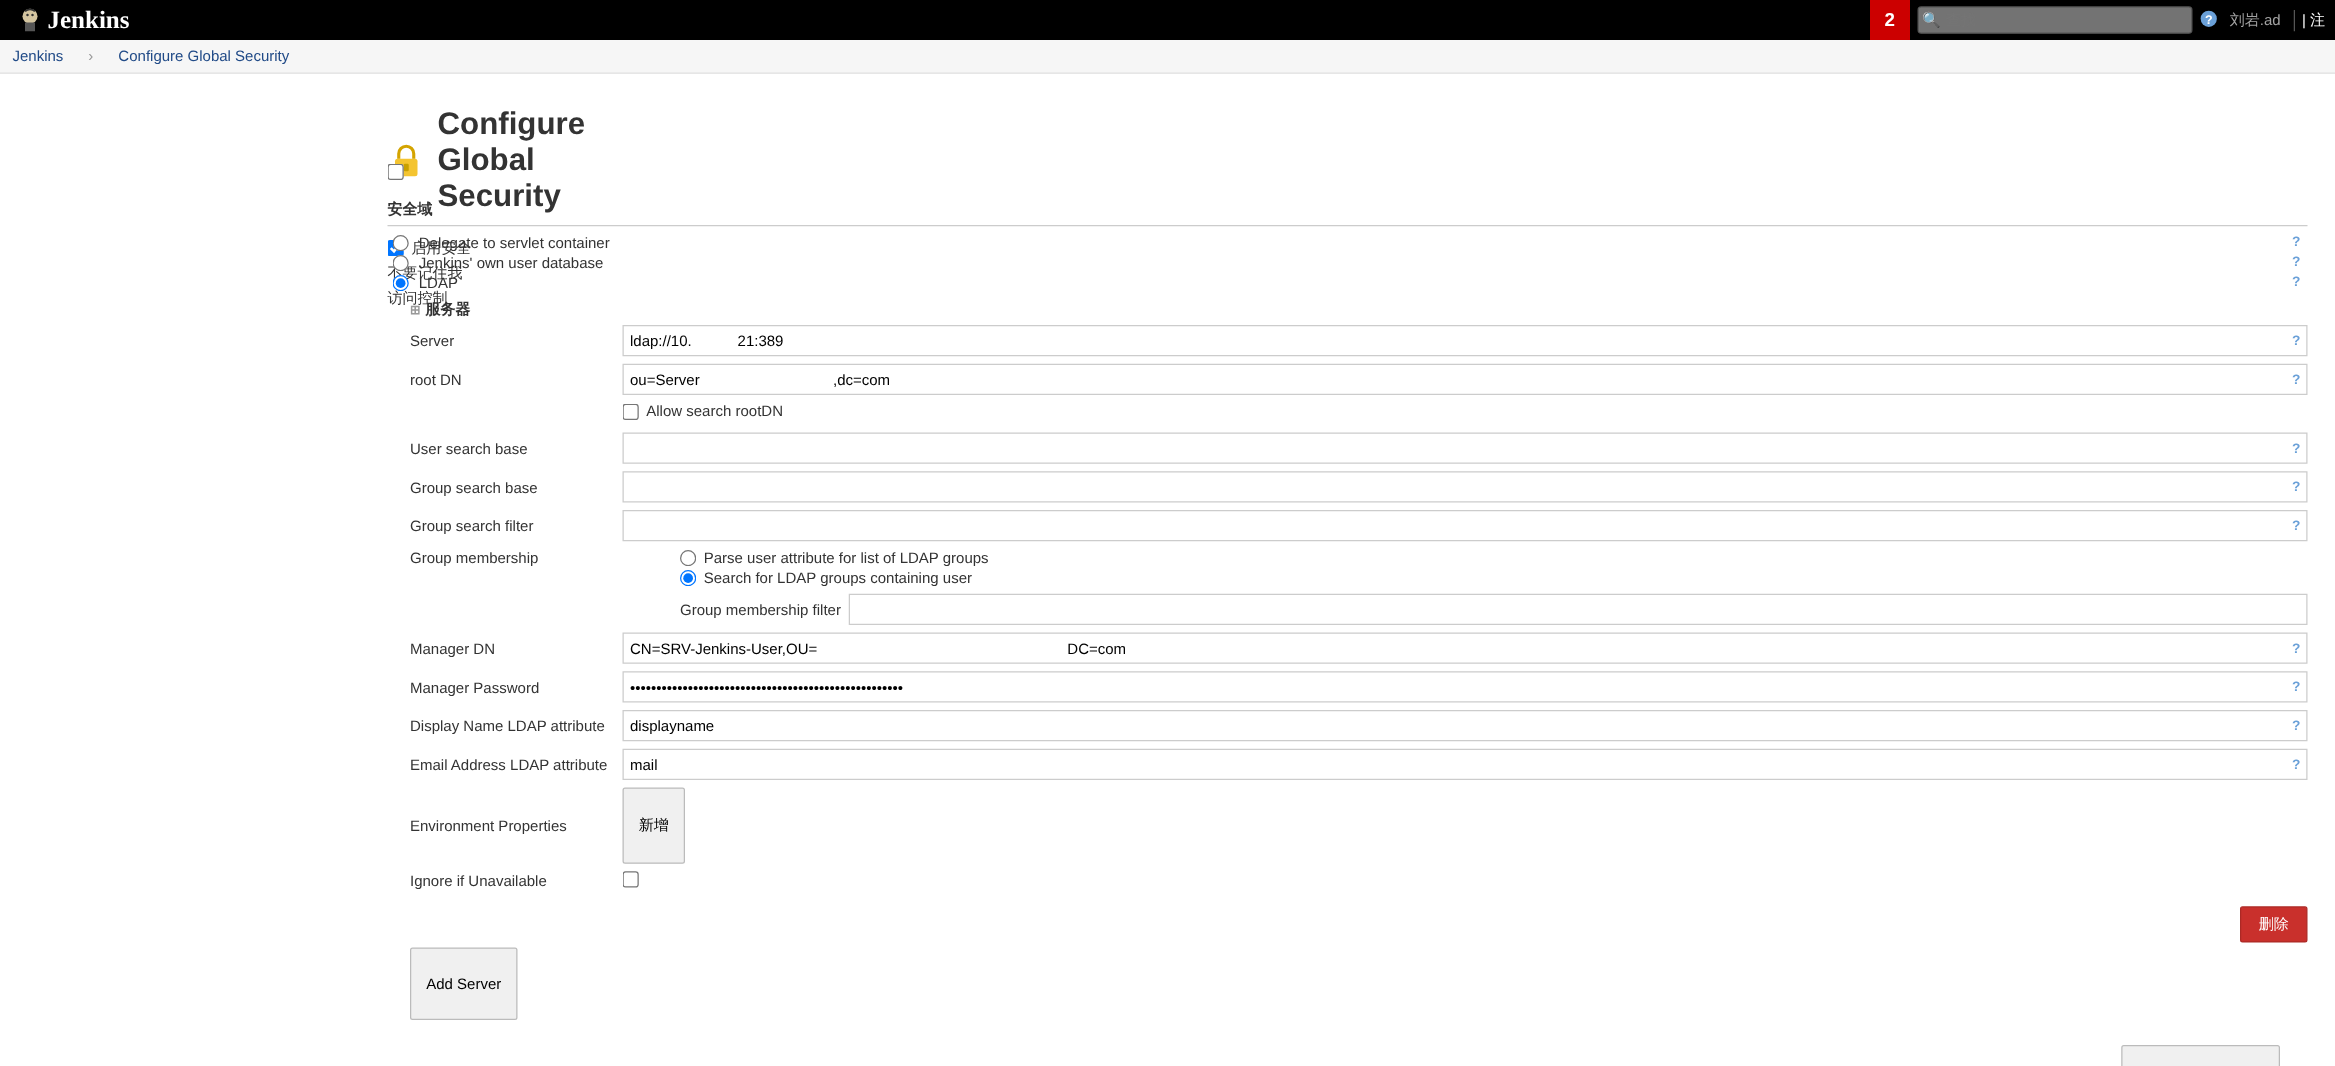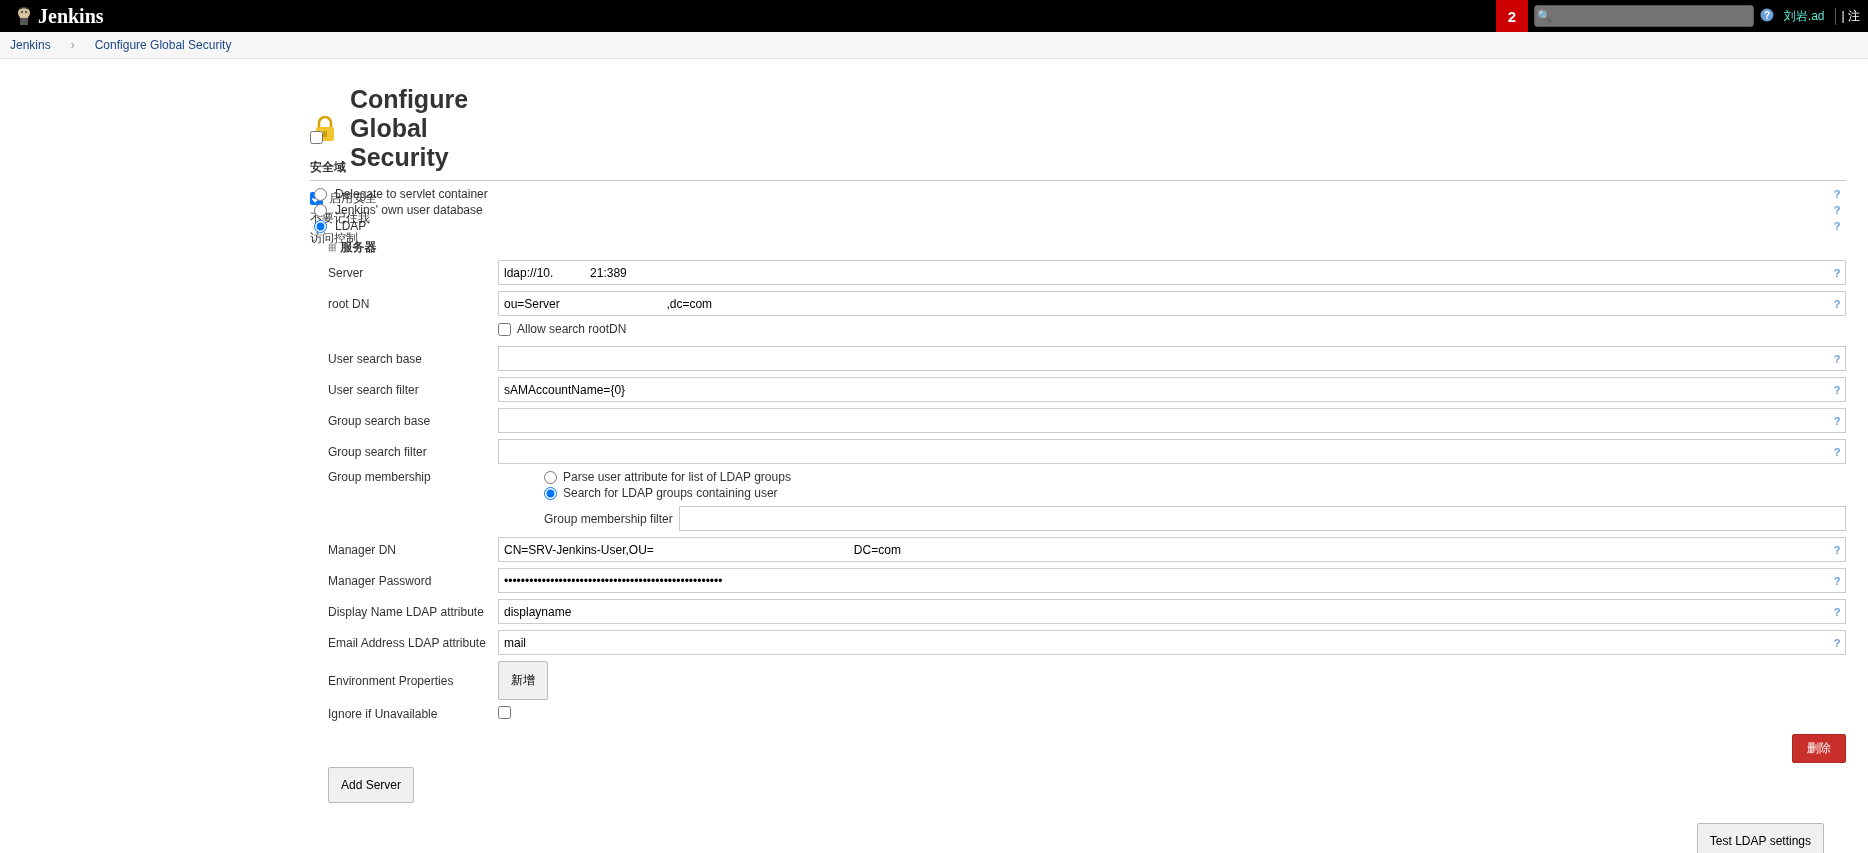--- a/index.html
+++ b/index.html
@@ -7,21 +7,21 @@
 .topbar { background: #000; height: 32px; display: flex; align-items: center; justify-content: space-between; padding: 0 8px 0 14px; }
 .topbar-left { display: flex; align-items: center; gap: 6px; }
 .jenkins-logo { color: #fff; font-weight: bold; font-size: 20px; font-family: Georgia, serif; display: flex; align-items: center; gap: 4px; }
 .jenkins-logo-icon { display:inline-flex; }
 .topbar-right { display: flex; align-items: center; gap: 6px; }
 .badge-red { background: #c00; color: #fff; font-weight: bold; font-size: 15px; height: 32px; width: 32px; display: flex; align-items: center; justify-content: center; }
 .search-box { position: relative; }
 .search-box input { width: 220px; height: 22px; padding: 1px 4px 1px 22px; border: 1px solid #555; border-radius: 3px; font-size: 12px; background: #737373; }
 .search-icon { position: absolute; left: 4px; top: 4px; color: #999; font-size: 12px; }
 .help-icon-top { color: #6aa0d8; font-size: 14px; cursor: pointer; }
-.user-link { color: #5eead4; text-decoration: none; font-size: 12px; margin: 0 4px; }
+.user-link { color: #a3a3a3; text-decoration: none; font-size: 12px; margin: 0 4px; }
 .logout-link { color: #fff; text-decoration: none; font-size: 12px; border-left: 1px solid #555; padding-left: 6px; }
 .breadcrumbs { background: #f6f6f6; border-bottom: 1px solid #e0e0e0; padding: 6px 10px; font-size: 12px; display: flex; align-items: center; gap: 20px; }
 .breadcrumbs a { color: #204a87; text-decoration: none; }
 .breadcrumb-sep { color: #999; }
 .page-body { display: flex; }
 .main { flex: 1; padding: 22px 22px 40px 0; max-width: 1670px; }
 .page-title-row { display: flex; align-items: center; gap: 10px; margin-bottom: 18px; }
 .page-title { font-size: 25px; font-weight: bold; }
 .left-options { margin-top: 2px; }
 .left-options .opt { margin-bottom: 3px; white-space: nowrap; }
@@ -37,21 +37,21 @@
 .toggle-icon { color: #999; font-size: 10px; }
 .field-row { display: flex; align-items: center; margin-bottom: 6px; position: relative; }
 .field-label { width: 170px; flex-shrink: 0; font-size: 12px; }
 .field-input { flex: 1; }
 .field-input input[type=text], .field-input input[type=password] { width: 100%; height: 25px; border: 1px solid #ccc; padding: 2px 5px; font-size: 12px; }
 .field-help { margin-left: 6px; }
 .blank-rootdn { margin-left: 170px; display: flex; align-items: center; gap: 6px; margin-bottom: 10px; }
 .gm-radio { display: flex; align-items: center; gap: 6px; margin-bottom: 2px; }
 .gm-filter-row { display: flex; align-items: center; gap: 6px; margin-top: 6px; }
 .gm-filter-row input { flex: 1; height: 25px; border: 1px solid #ccc; padding: 2px 5px; font-size: 12px; }
-.jenkins-btn { background: #f0f0f0; border: 1px solid #bbb; padding: 10px 12px; font-size: 12px; cursor: pointer; border-radius: 2px; }
+.jenkins-btn { background: #f0f0f0; border: 1px solid #bbb; padding: 21px 12px; font-size: 12px; cursor: pointer; border-radius: 2px; }
 .btn-red { background: #c9302c; border: 1px solid #ac2925; color: #fff; padding: 5px 14px; font-size: 12px; cursor: pointer; border-radius: 2px; }
 .delete-row { display: flex; justify-content: flex-end; margin-top: 12px; }
 .add-server-row { margin-top: 0; margin-left: 178px; }
 .bottom-buttons { display: flex; flex-direction: column; align-items: flex-end; gap: 8px; margin-top: 20px; padding-right: 22px; }
 .lock-icon { display: inline-flex; }
 </style>
 </head>
 <body>
 
 <div class="topbar">
@@ -159,25 +159,20 @@
         <input type="checkbox" style="">
         <span>Allow search rootDN</span>
       </div>
 
       <div class="field-row">
         <div class="field-label">User search base</div>
         <div class="field-input"><input type="text" value="" style=""></div>
         <span class="help-icon field-help"></span>
       </div>
 
-      <div class="field-row">
-        <div class="field-label">User search filter</div>
-        <div class="field-input"><input type="text" value="sAMAccountName={0}" style=""></div>
-        <span class="help-icon field-help"></span>
-      </div>
 
       <div class="field-row">
         <div class="field-label">Group search base</div>
         <div class="field-input"><input type="text" value="" style=""></div>
         <span class="help-icon field-help"></span>
       </div>
 
       <div class="field-row">
         <div class="field-label">Group search filter</div>
         <div class="field-input"><input type="text" value="" style=""></div>

